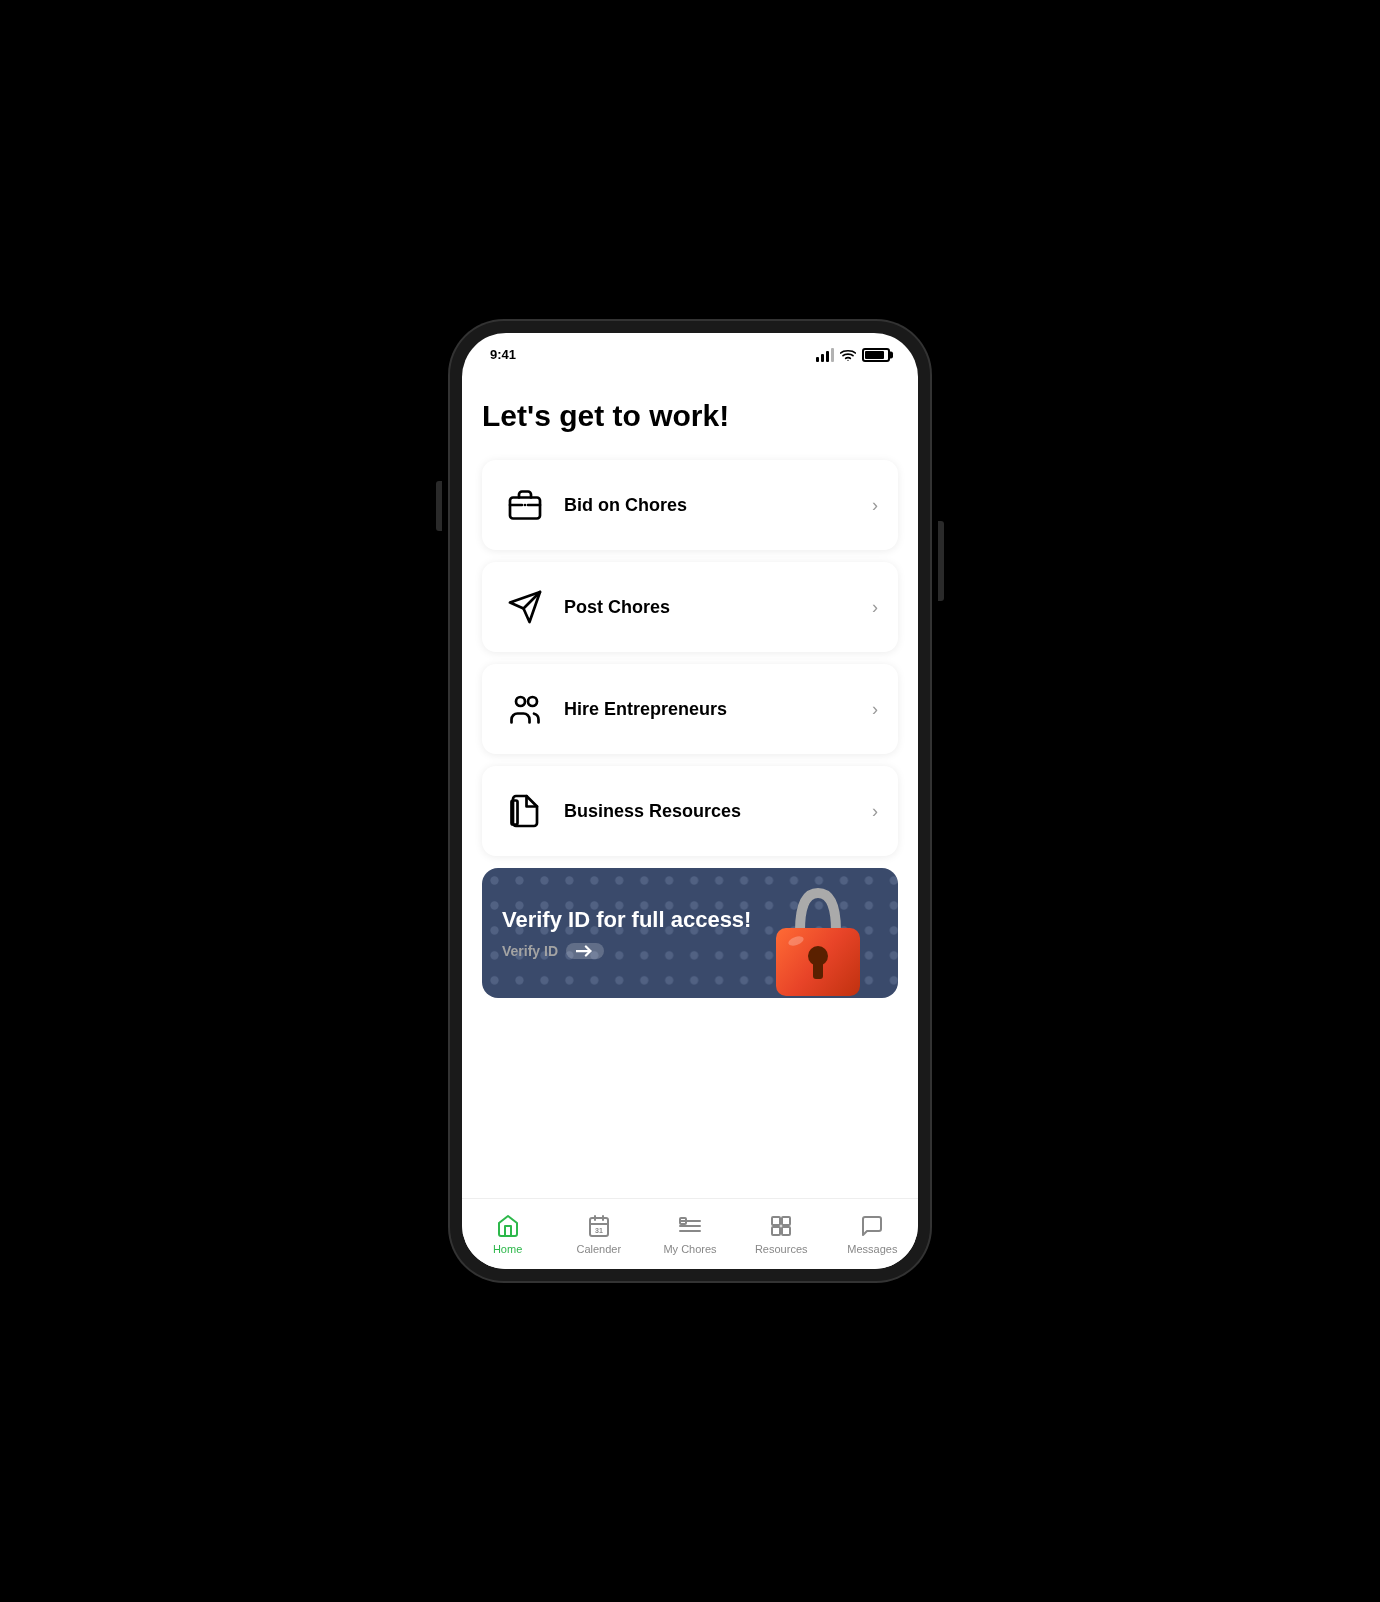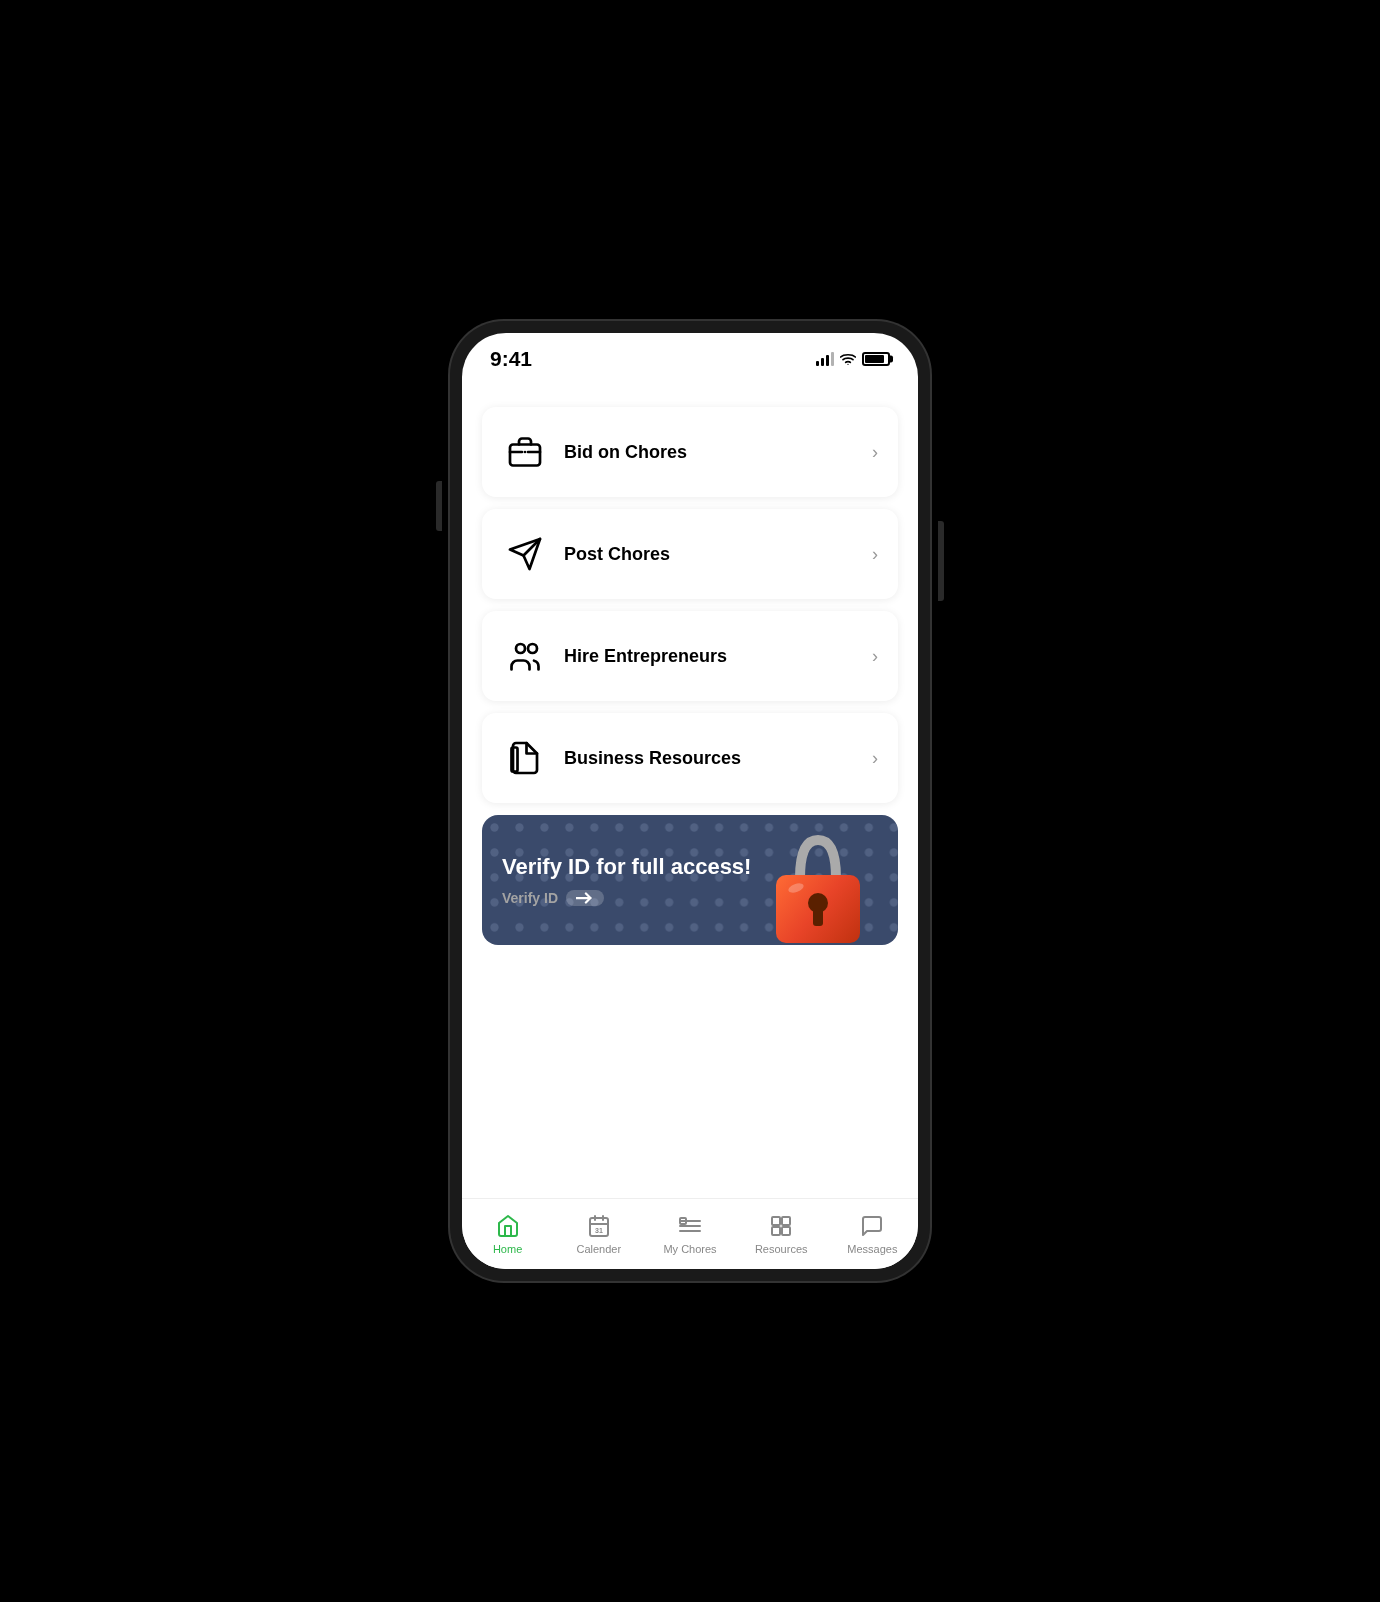--- a/index.html
+++ b/index.html
@@ -54,21 +54,21 @@
 
     
     .status-bar {
       display: flex;
       justify-content: space-between;
       align-items: center;
       padding: 14px 28px 8px;
       flex-shrink: 0;
     }
     .status-time {
-      font-size: 21px;
+      font-size: 13px;
       font-weight: 600;
       color: #000;
     }
     .status-icons {
       display: flex;
       align-items: center;
       gap: 6px;
     }
     .signal-bars {
       display: flex;
@@ -310,20 +310,21 @@
         </svg>
         <div class="battery-icon">
           <div class="battery-fill"></div>
         </div>
       </div>
     </div>
 
 
     <div class="main-content">
 
+      <h1 class="page-title">Let's get to work!</h1>
 
       <div class="menu-card">
         <div class="menu-icon-wrap">
           <svg viewBox="0 0 24 24" fill="none" stroke="#000" stroke-width="1.8" stroke-linecap="round" stroke-linejoin="round">
             <rect x="2" y="7" width="20" height="14" rx="2" ry="2"></rect>
             <path d="M16 7V5a2 2 0 0 0-2-2h-4a2 2 0 0 0-2 2v2"></path>
             <line x1="12" y1="12" x2="12" y2="12"></line>
             <path d="M2 12h8m4 0h8"></path>
           </svg>
         </div>

